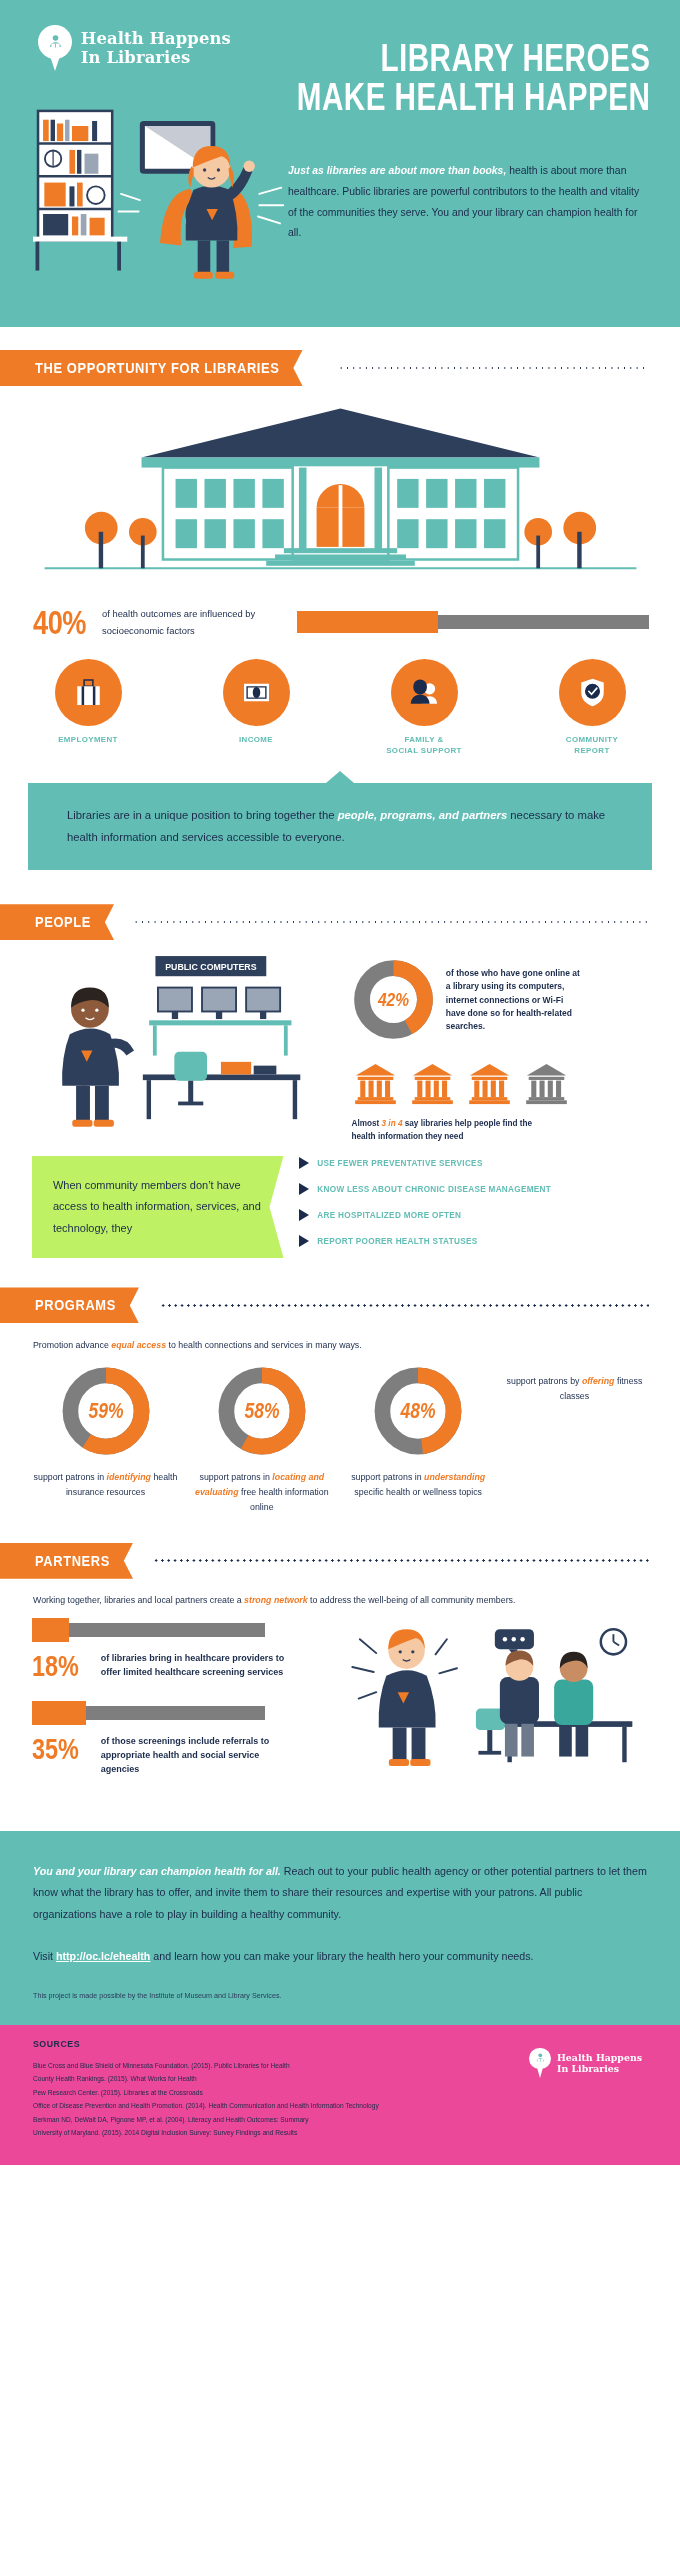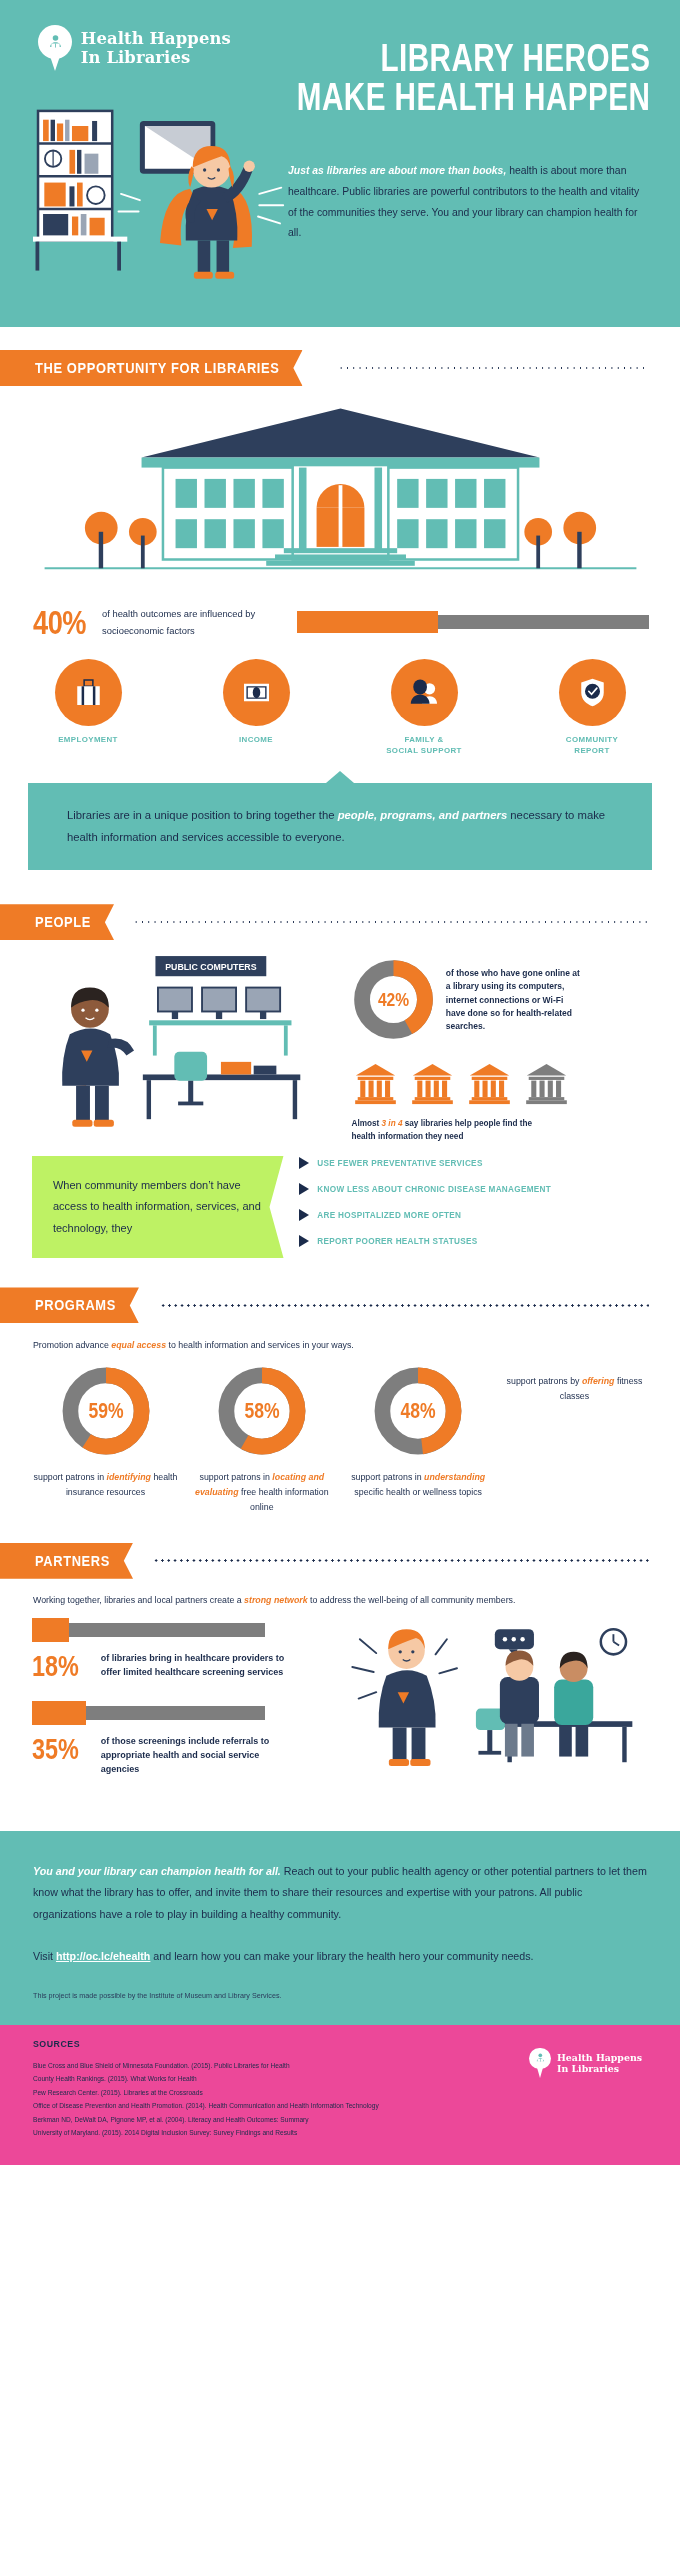--- a/index.html
+++ b/index.html
@@ -94,21 +94,21 @@
     border-right: 14px solid transparent; border-bottom: 12px solid #62bdb4;
   }
   .callout em { font-style: italic; font-weight: bold; color: #fff; }
 
   
   .people { padding-top: 28px; }
   .people-body { display: flex; padding: 11.3px 31.5px 0 31.5px; gap: 24px; }
   .people-art { width: 296px; height: 189px; }
   .people-right { flex: 1; padding-top: 6.3px; }
   .donut-row { display: flex; align-items: center; gap: 11.3px; }
-  .donut { position: relative; }
+  .donut { position: relative; font-style: italic; }
   .donut .hole {
     position: absolute; inset: 0; display: flex; align-items: center;
     justify-content: center; font-weight: bold; color: #ef7b26;
     transform: scaleX(0.82);
   }
   .donut-note { font-size: 8.5px; line-height: 1.55; font-weight: bold; width: 135px; }
 
   .banks { display: flex; gap: 10px; margin-top: 16.4px; }
   .bank-caption { margin-top: 8.8px; font-size: 8.2px; line-height: 1.6; font-weight: bold; width: 189px; }
   .bank-caption i { color: #ef7b26; font-style: italic; font-weight: bold; }
@@ -537,21 +537,21 @@
         </div>
     </div>
   </div>
 
   <div class="programs">
     <div class="banner-row">
       <div class="banner">PROGRAMS</div>
       <div class="dots"></div>
     </div>
     <div class="intro-line">
-      <span>Promotion advance </span><i>equal access</i><span> to health information and services in your ways.</span>
+      <span>Promotion advance </span><i>equal access</i><span> to health connections and services in many ways.</span>
     </div>
     <div class="prog-row" id="programs-row">
         <div class="prog-col"><div class="donut" style="display:inline-block"><svg width="94" height="94" viewBox="0 0 42 42">
               <circle cx="21" cy="21" r="15.9" fill="none" stroke="#7e7e7e" stroke-width="7"></circle>
               <circle class="arc" cx="21" cy="21" r="15.9" fill="none" stroke="#ef7b26" stroke-width="7" stroke-dasharray="59 41" transform="rotate(-90 21 21)"></circle>
             </svg><div class="hole" style="font-size:21.4px">59%</div></div><div class="prog-cap">support patrons in <i>identifying</i> health insurance resources</div></div>
         <div class="prog-col"><div class="donut" style="display:inline-block"><svg width="94" height="94" viewBox="0 0 42 42">
               <circle cx="21" cy="21" r="15.9" fill="none" stroke="#7e7e7e" stroke-width="7"></circle>
               <circle class="arc" cx="21" cy="21" r="15.9" fill="none" stroke="#ef7b26" stroke-width="7" stroke-dasharray="58 42" transform="rotate(-90 21 21)"></circle>
             </svg><div class="hole" style="font-size:21.4px">58%</div></div><div class="prog-cap">support patrons in <i>locating and evaluating</i> free health information online</div></div>

